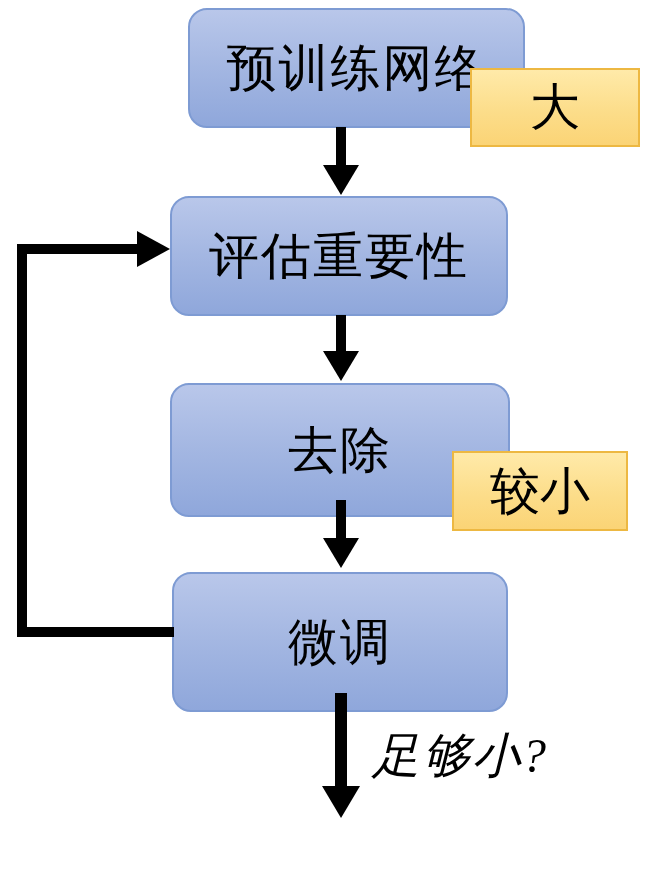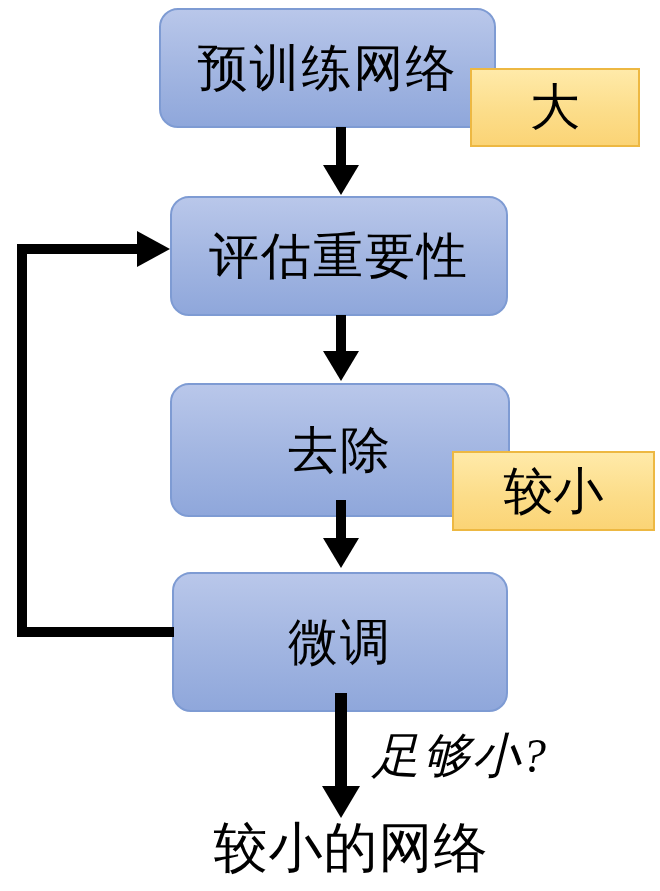--- a/index.html
+++ b/index.html
@@ -8,33 +8,33 @@
     font-family:"Liberation Serif","DejaVu Serif",serif; color:#000;
     overflow:hidden;
   }
   
   .node {
     position:absolute; display:flex; align-items:center; justify-content:center;
     background:linear-gradient(180deg,#b9c7ea 0%,#a4b7e2 48%,#8fa7db 100%);
     border:2px solid #7e9bd3; border-radius:19px; box-sizing:border-box;
     font-size:50px; letter-spacing:2px; z-index:2;
   }
-  .n1 { left:159px; top:8px;   width:337px; height:120px; }
+  .n1 { left:188px; top:8px;   width:337px; height:120px; }
   .n2 { left:170px; top:196px; width:338px; height:120px; }
   .n3 { left:170px; top:383px; width:340px; height:134px; }
   .n4 { left:172px; top:572px; width:336px; height:140px; }
   
   .badge {
     position:absolute; display:flex; align-items:center; justify-content:center;
     background:linear-gradient(180deg,#ffeaa9 0%,#fcdd8a 55%,#fbd476 100%);
     border:2px solid #edb842; box-sizing:border-box;
     font-size:50px; z-index:6;
   }
   .b1 { left:470px; top:68px;  width:170px; height:79px; }
-  .b2 { left:452px; top:451px; width:203px; height:80px; }
+  .b2 { left:452px; top:451px; width:176px; height:80px; }
   
   .shaft { position:absolute; background:#000; z-index:3; }
   .head-down {
     position:absolute; width:0; height:0; z-index:3;
     border-left:18px solid transparent; border-right:18px solid transparent;
     border-top:30px solid #000;
   }
   .head-right {
     position:absolute; width:0; height:0; z-index:3;
     border-top:18px solid transparent; border-bottom:18px solid transparent;
@@ -115,15 +115,14 @@
 
   <div>
     <div class="shaft lv"></div>
     <div class="shaft lth"></div>
     <div class="shaft lbh"></div>
     <div class="head-right lhh"></div>
   </div>
 
   <div class="edge-label">足够小?</div>
 
-  <div class="output-label">较小的网络</div>
 
 </div>
 
 </body></html>

